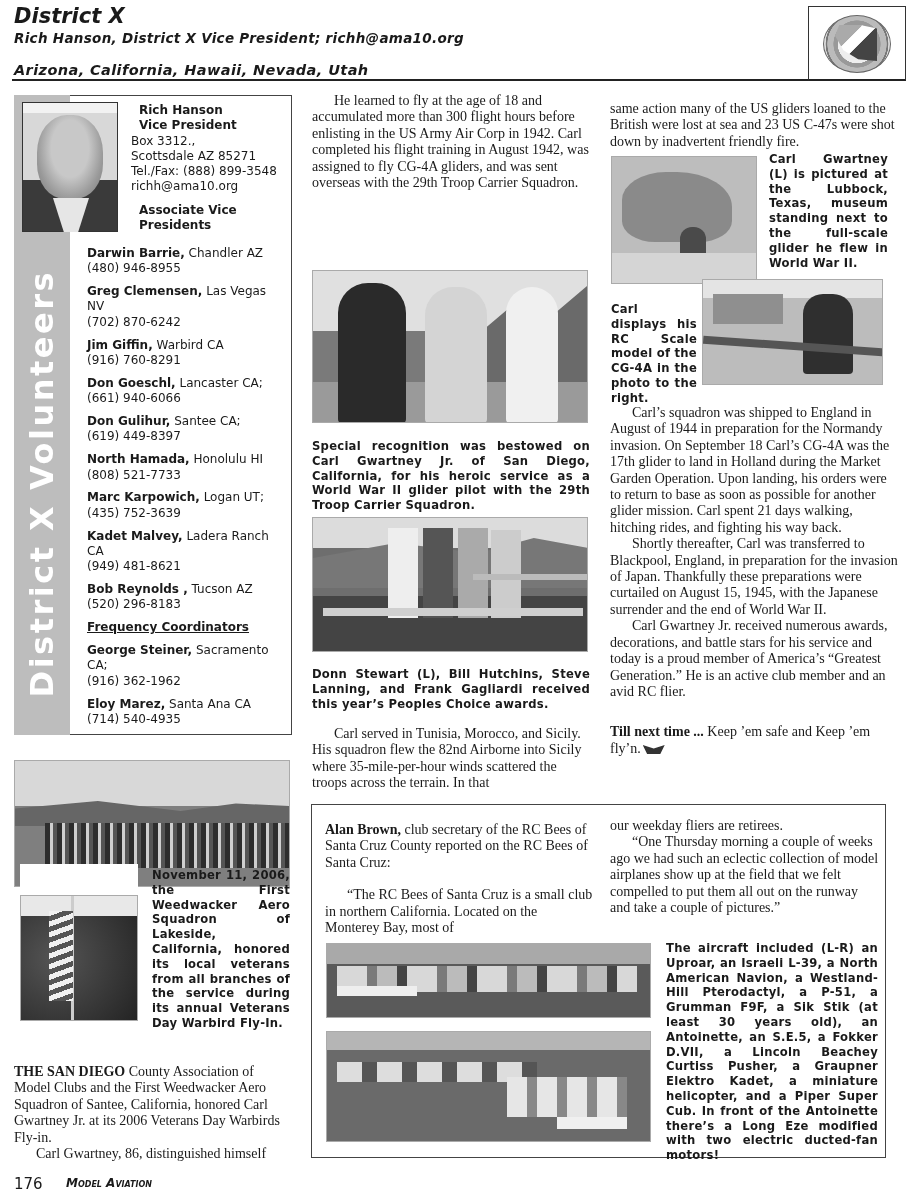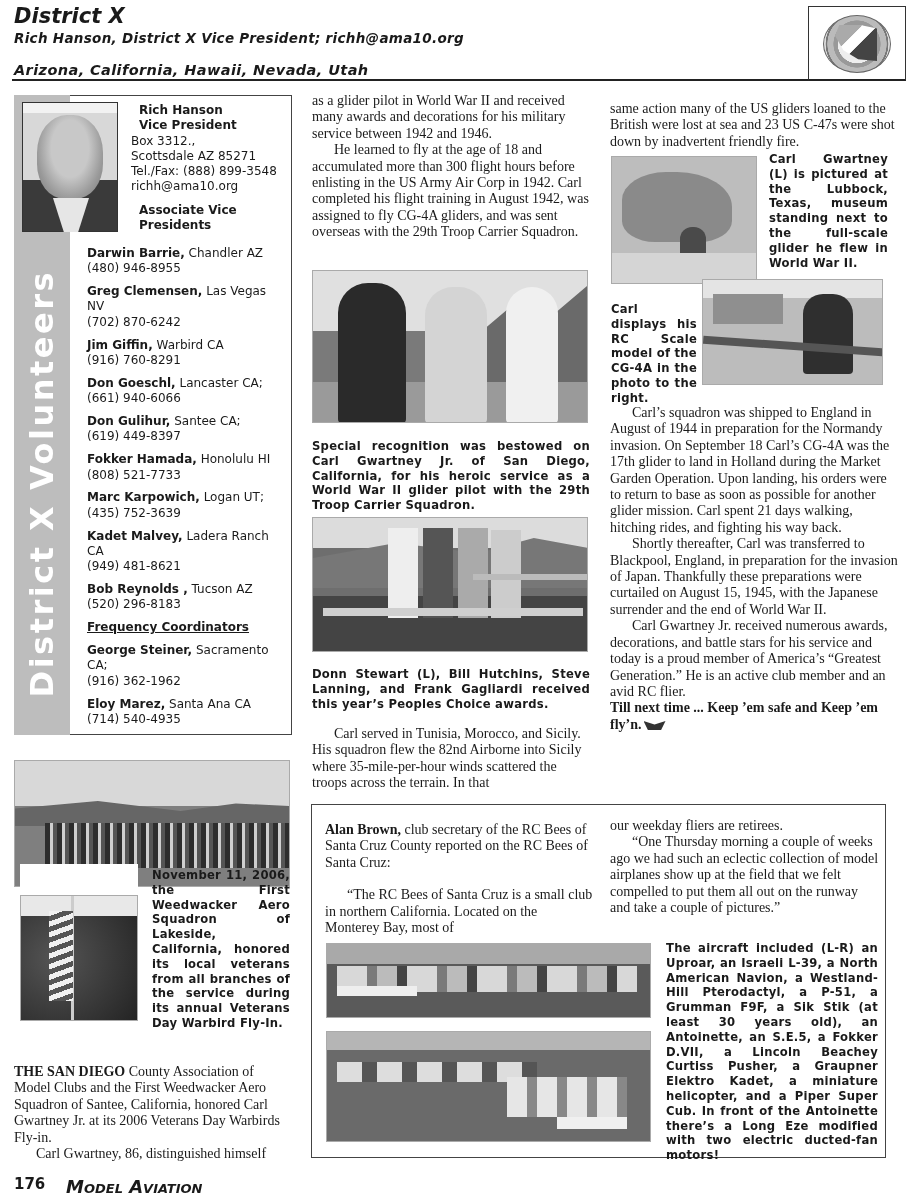--- a/index.html
+++ b/index.html
@@ -39,22 +39,22 @@
   .ind { text-indent: 22px; }
   .cap { font-size: 11.6px; line-height: 14.8px; font-weight: bold; text-align: justify; letter-spacing: 0.25px; }
 
   .photo { background: #888; border: 1px solid #aaa; overflow: hidden; }
   .ph-sky { position: absolute; left: 0; right: 0; top: 0; }
   .ph-ground { position: absolute; left: 0; right: 0; bottom: 0; }
 
   
   .alan-box { left: 311px; top: 804px; width: 575px; height: 354px; border: 1.5px solid #444; }
 
-  .footer-num { left: 14px; top: 1175px; font-size: 15px; font-weight: bold; }
-  .footer-mag { left: 66px; top: 1176px; font-size: 18px; font-weight: bold; font-style: italic; font-variant: small-caps; }
+  .footer-num { left: 14px; top: 1175px; font-size: 15px; font-weight: normal; }
+  .footer-mag { left: 66px; top: 1176px; font-size: 12px; font-weight: bold; font-style: italic; font-variant: small-caps; }
 </style>
 </head>
 <body>
 
 <div class="abs hdr-title sans">District X</div>
 <div class="abs hdr-sub sans">Rich Hanson, District X Vice President; richh@ama10.org</div>
 <div class="abs hdr-states sans">Arizona, California, Hawaii, Nevada, Utah</div>
 <div class="abs hdr-rule"></div>
 <div class="abs logo-box">
   <div class="abs logo-seal"></div>
@@ -81,31 +81,30 @@
   <div><b>Associate Vice</b></div>
   <div><b>Presidents</b></div>
 </div>
 
 <div class="abs vol-list sans">
   <div class="vol-item"><b>Darwin Barrie,</b><span> Chandler AZ</span><br><span>(480) 946-8955</span></div>
   <div class="vol-item"><b>Greg Clemensen,</b><span> Las Vegas NV</span><br><span>(702) 870-6242</span></div>
   <div class="vol-item"><b>Jim Giffin,</b><span> Warbird CA</span><br><span>(916) 760-8291</span></div>
   <div class="vol-item"><b>Don Goeschl,</b><span> Lancaster CA;</span><br><span>(661) 940-6066</span></div>
   <div class="vol-item"><b>Don Gulihur,</b><span> Santee CA;</span><br><span>(619) 449-8397</span></div>
-  <div class="vol-item"><b>Fokker Hamada,</b><span> Honolulu HI</span><br><span>(808) 521-7733</span></div>
+  <div class="vol-item"><b>North Hamada,</b><span> Honolulu HI</span><br><span>(808) 521-7733</span></div>
   <div class="vol-item"><b>Marc Karpowich,</b><span> Logan UT;</span><br><span>(435) 752-3639</span></div>
   <div class="vol-item"><b>Kadet Malvey,</b><span> Ladera Ranch CA</span><br><span>(949) 481-8621</span></div>
   <div class="vol-item"><b>Bob Reynolds ,</b><span> Tucson AZ</span><br><span>(520) 296-8183</span></div>
   <div class="vol-heading">Frequency Coordinators</div>
   <div class="vol-item"><b>George Steiner,</b><span> Sacramento CA;</span><br><span>(916) 362-1962</span></div>
   <div class="vol-item"><b>Eloy Marez,</b><span> Santa Ana CA</span><br><span>(714) 540-4935</span></div>
 </div>
 
 <div class="abs col serif" style="left:312px; top:93px; width:280px;">
-  <p>as a glider pilot in World War II and received many awards and decorations for his military service between 1942 and 1946.</p>
   <p class="ind">He learned to fly at the age of 18 and accumulated more than 300 flight hours before enlisting in the US Army Air Corp in 1942. Carl completed his flight training in August 1942, was assigned to fly CG-4A gliders, and was sent overseas with the 29th Troop Carrier Squadron.</p>
 </div>
 
 <div class="abs photo" style="left:312px; top:270px; width:276px; height:153px; background:#7a7a7a;">
   <div class="ph-sky" style="height:60px; background:#e0e0e0;"></div>
   <div class="abs" style="left:150px; top:10px; width:130px; height:110px; background:#6a6a6a; clip-path:polygon(0 60%, 40% 20%, 70% 30%, 100% 0, 100% 100%, 0 100%);"></div>
   <div class="ph-ground" style="height:40px; background:#9a9a9a;"></div>
   <div class="abs" style="left:25px; top:12px; width:68px; height:140px; background:#2a2a2a; border-radius:30px 30px 4px 4px;"></div>
   <div class="abs" style="left:112px; top:16px; width:62px; height:136px; background:#d4d4d4; border-radius:28px 28px 4px 4px;"></div>
   <div class="abs" style="left:193px; top:16px; width:52px; height:136px; background:#f0f0f0; border-radius:26px 26px 4px 4px;"></div>
@@ -145,21 +144,21 @@
   <div class="ph-sky" style="height:18px; background:#e4e4e4;"></div>
   <div class="abs" style="left:100px; top:14px; width:50px; height:80px; background:#2f2f2f; border-radius:20px 20px 4px 4px;"></div>
   <div class="abs" style="left:0; top:62px; width:181px; height:8px; background:#555; transform:rotate(4deg);"></div>
   <div class="abs" style="left:10px; top:14px; width:70px; height:30px; background:#8f8f8f;"></div>
 </div>
 
 <div class="abs col serif" style="left:610px; top:405px; width:290px;">
   <p class="ind">Carl’s squadron was shipped to England in August of 1944 in preparation for the Normandy invasion. On September 18 Carl’s CG-4A was the 17th glider to land in Holland during the Market Garden Operation. Upon landing, his orders were to return to base as soon as possible for another glider mission. Carl spent 21 days walking, hitching rides, and fighting his way back.</p>
   <p class="ind">Shortly thereafter, Carl was transferred to Blackpool, England, in preparation for the invasion of Japan. Thankfully these preparations were curtailed on August 15, 1945, with the Japanese surrender and the end of World War II.</p>
   <p class="ind">Carl Gwartney Jr. received numerous awards, decorations, and battle stars for his service and today is a proud member of America’s “Greatest Generation.” He is an active club member and an avid RC flier.</p>
-  <p style="margin-top:0;font-weight:bold;"><b>Till next time ...</b><span> Keep ’em safe and Keep ’em fly’n.</span><span style="display:inline-block; width:22px; height:9px; margin-left:2px; background:#333; clip-path:polygon(0 0, 50% 40%, 100% 0, 80% 100%, 20% 100%); vertical-align:middle;"></span></p>
+  <p style="margin-top:24px;"><b>Till next time ...</b><span> Keep ’em safe and Keep ’em fly’n.</span><span style="display:inline-block; width:22px; height:9px; margin-left:2px; background:#333; clip-path:polygon(0 0, 50% 40%, 100% 0, 80% 100%, 20% 100%); vertical-align:middle;"></span></p>
 </div>
 
 <div class="abs photo" style="left:14px; top:760px; width:276px; height:127px; background:#7f7f7f;">
   <div class="ph-sky" style="height:45px; background:#d8d8d8;"></div>
   <div class="abs" style="left:0; top:40px; width:276px; height:25px; background:#666; clip-path:polygon(0 30%, 30% 0, 60% 40%, 80% 10%, 100% 20%, 100% 100%, 0 100%);"></div>
   <div class="abs" style="left:30px; top:62px; width:245px; height:45px; background:repeating-linear-gradient(90deg, #2d2d2d 0 5px, #cfcfcf 5px 8px, #555 8px 12px);"></div>
 </div>
 <div class="abs" style="left:20px; top:864px; width:118px; height:160px; background:#fff;"></div>
 <div class="abs photo" style="left:20px; top:895px; width:118px; height:126px; background:#3d3d3d;">
   <div class="abs" style="left:0; top:0; width:118px; height:30px; background:#e8e8e8;"></div>

